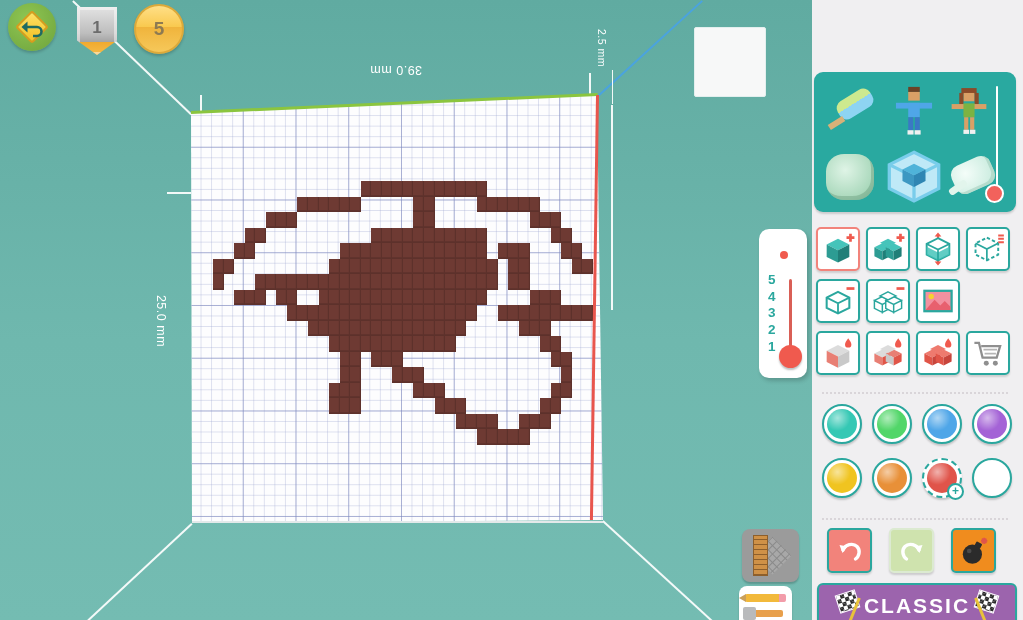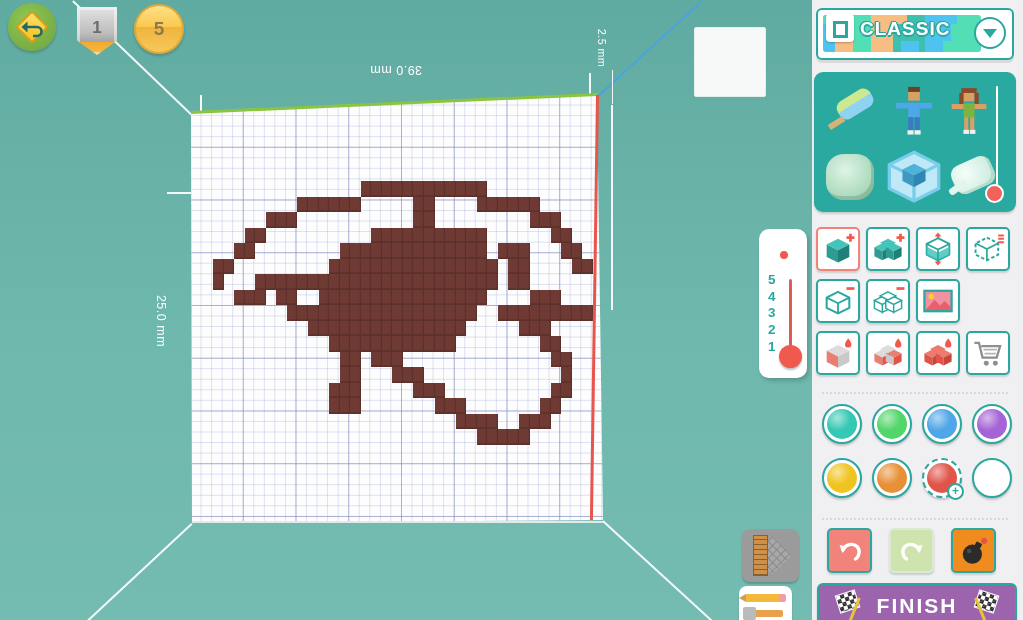--- a/index.html
+++ b/index.html
@@ -447,28 +447,20 @@
   <div class="abs" id="coin">
     <span>5</span>
   </div>
 
   <div class="abs" id="preview-card"></div>
 
   <div class="abs" id="sidebar"></div>
   <div class="sep" style="top:392px;"></div>
   <div class="sep" style="top:518px;"></div>
 
-  <div class="abs" id="classic-panel">
-    <div id="classic-mosaic"></div>
-    <div id="classic-icon"></div>
-    <div id="classic-label">CLASSIC</div>
-    <div id="classic-dropdown">
-        <i></i>
-      </div>
-  </div>
 
   <div class="abs" id="models-panel">
     <div id="models-scrollbar"></div>
     <div id="models-scroll-dot"></div>
   <div class="thumb t-popsicle">
         <div class="pop-body"></div>
         <div class="pop-stick"></div>
       </div>
       <div class="thumb t-boy"><svg width="44" height="52" viewBox="0 0 30 36">
           <rect x="11" y="2" width="8" height="3.5" fill="#6b4226"></rect>
@@ -670,21 +662,21 @@
         <rect x="16" y="7" width="6" height="5" rx="1" fill="#2b2b2b" transform="rotate(28 19 9.5)"></rect>
         <path d="M24.5 2.5 v6 M21.5 5.5 h6 M22.4 3.4 l4.2 4.2 M26.6 3.4 l-4.2 4.2" stroke="#e0544a" stroke-width="1.6"></path>
         <circle cx="10.5" cy="15" r="2.2" fill="#4a4a4a"></circle>
         </svg>
     </div>
   </div>
 
   <div class="abs" id="finish-button">
     <div class="flag l"></div>
     <div class="pole l"></div>
-    <span>FINISH</span>
+    <span>CLASSIC</span>
     <div class="flag r"></div>
     <div class="pole r"></div>
   </div>
 
   <div class="abs" id="measure-button">
     <div id="measure-mesh"></div>
     <div id="measure-ruler"></div>
   </div>
   <div class="abs" id="tools-button">
     <div id="pencil"></div>

